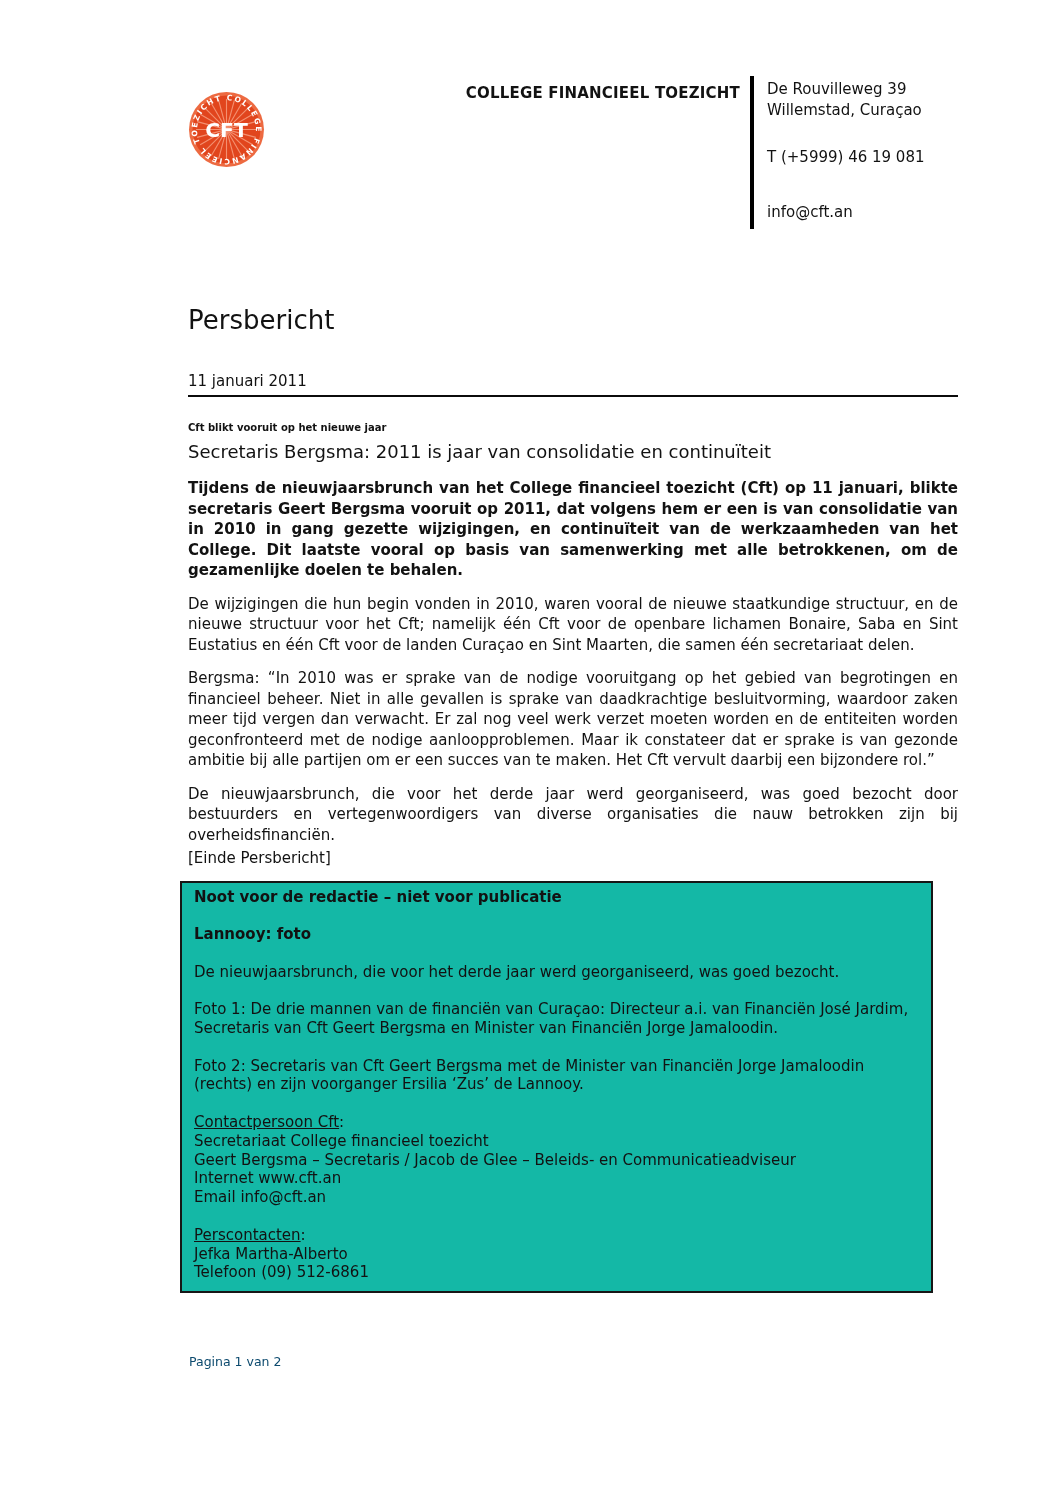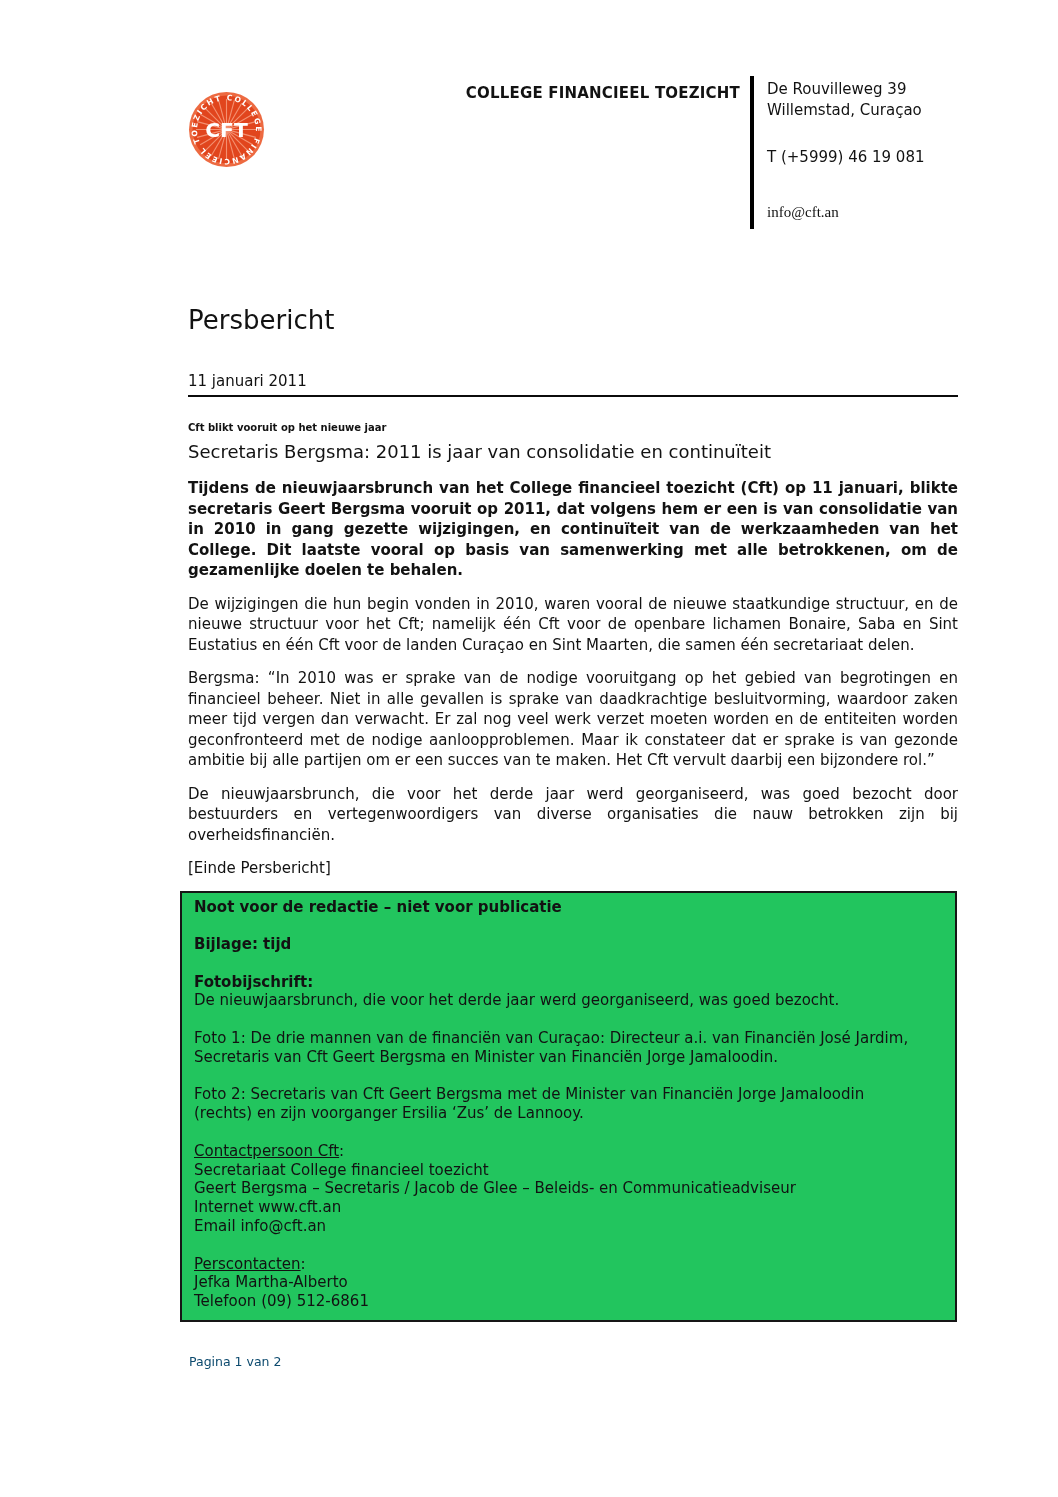--- a/index.html
+++ b/index.html
@@ -10,36 +10,36 @@
   }
   
   .logo-wrap { position:absolute; left:188px; top:91px; width:77px; height:77px; }
   .org-name {
     position:absolute; left:420px; top:84px; width:320px; text-align:right;
     font-size:15px; font-weight:bold; white-space:nowrap; letter-spacing:.2px;
   }
   .divider { position:absolute; left:750px; top:76px; width:4px; height:153px; background:#000; }
   .address { position:absolute; left:767px; top:79px; font-size:15px; line-height:21px; }
   .addr-phone { margin-top:26px; }
-  .addr-email { margin-top:34px;font-family:Liberation Serif, serif; }
+  .addr-email { margin-top:34px; }
   
   .content { position:absolute; left:188px; top:0; width:770px; }
   .doc-title { margin:299px 0 12px 0; font-size:26px; font-weight:normal; line-height:42px; }
   .doc-date  { margin-top:30px; font-size:15px; line-height:21px; }
   .date-rule { border:none; border-top:2px solid #0b0b0b; margin:3px 0 0 0; }
   .kicker    { margin-top:20px; font-size:10px; font-weight:bold; line-height:21px; }
   .headline  { margin:1px 0 0 0; font-size:18px; font-weight:normal; line-height:25px; }
   .para      { font-size:15px; line-height:20.5px; text-align:justify; margin:13px 0 0 0; }
   .lead      { margin-top:14px; font-weight:bold; }
-  .end-note  { margin-top:13px; font-size:15px; line-height:20.5px; }
+  .end-note  { margin-top:3px; font-size:15px; line-height:20.5px; }
   
   .note-box {
     margin-top:12px; margin-left:-8px; width:733px;
-    border:2px solid #161616; background:#22c55e;
-    padding:5px 28px 9px 12px; font-size:15px;
+    border:2px solid #161616; background:#14b8a6;
+    padding:5px 4px 9px 12px; font-size:15px;
   }
   .bx    { line-height:18.8px; min-height:18.8px; }
   .bx-sp { height:18.8px; }
   .bold  { font-weight:bold; }
   .ul    { text-decoration:underline; }
   
   .page-footer { position:absolute; left:189px; top:1354px; font-size:12.5px; color:#0c4a6e; }
 </style>
 </head>
 <body>
@@ -94,23 +94,22 @@
     <p class="para lead">Tijdens de nieuwjaarsbrunch van het College financieel toezicht (Cft) op 11 januari, blikte secretaris Geert Bergsma vooruit op 2011, dat volgens hem er een is van consolidatie van in 2010 in gang gezette wijzigingen, en continuïteit van de werkzaamheden van het College. Dit laatste vooral op basis van samenwerking met alle betrokkenen, om de gezamenlijke doelen te behalen.</p>
     <p class="para">De wijzigingen die hun begin vonden in 2010, waren vooral de nieuwe staatkundige structuur, en de nieuwe structuur voor het Cft; namelijk één Cft voor de openbare lichamen Bonaire, Saba en Sint Eustatius en één Cft voor de landen Curaçao en Sint Maarten, die samen één secretariaat delen.</p>
     <p class="para">Bergsma: “In 2010 was er sprake van de nodige vooruitgang op het gebied van begrotingen en financieel beheer. Niet in alle gevallen is sprake van daadkrachtige besluitvorming, waardoor zaken meer tijd vergen dan verwacht. Er zal nog veel werk verzet moeten worden en de entiteiten worden geconfronteerd met de nodige aanloopproblemen. Maar ik constateer dat er sprake is van gezonde ambitie bij alle partijen om er een succes van te maken. Het Cft vervult daarbij een bijzondere rol.”</p>
     <p class="para">De nieuwjaarsbrunch, die voor het derde jaar werd georganiseerd, was goed bezocht door bestuurders en vertegenwoordigers van diverse organisaties die nauw betrokken zijn bij overheidsfinanciën.</p>
 
     <div class="end-note">[Einde Persbericht]</div>
 
     <div class="note-box">
       <div class="bx bold">Noot voor de redactie – niet voor publicatie</div>
       <div class="bx-sp"></div>
-      <div class="bx bold">Bijlage: tijd</div>
+      <div class="bx bold">Lannooy: foto</div>
       <div class="bx-sp"></div>
-      <div class="bx bold">Fotobijschrift:</div>
       <div class="bx">De nieuwjaarsbrunch, die voor het derde jaar werd georganiseerd, was goed bezocht.</div>
       <div class="bx-sp"></div>
       <div class="bx">Foto 1: De drie mannen van de financiën van Curaçao: Directeur a.i. van Financiën José Jardim, Secretaris van Cft Geert Bergsma en Minister van Financiën Jorge Jamaloodin.</div>
       <div class="bx-sp"></div>
       <div class="bx">Foto 2: Secretaris van Cft Geert Bergsma met de Minister van Financiën Jorge Jamaloodin (rechts) en zijn voorganger Ersilia ‘Zus’ de Lannooy.</div>
       <div class="bx-sp"></div>
 
       <div class="bx"><span class="ul">Contactpersoon Cft</span><span>:</span></div>
       <div class="bx">Secretariaat College financieel toezicht</div>
       <div class="bx">Geert Bergsma – Secretaris / Jacob de Glee – Beleids- en Communicatieadviseur</div>

